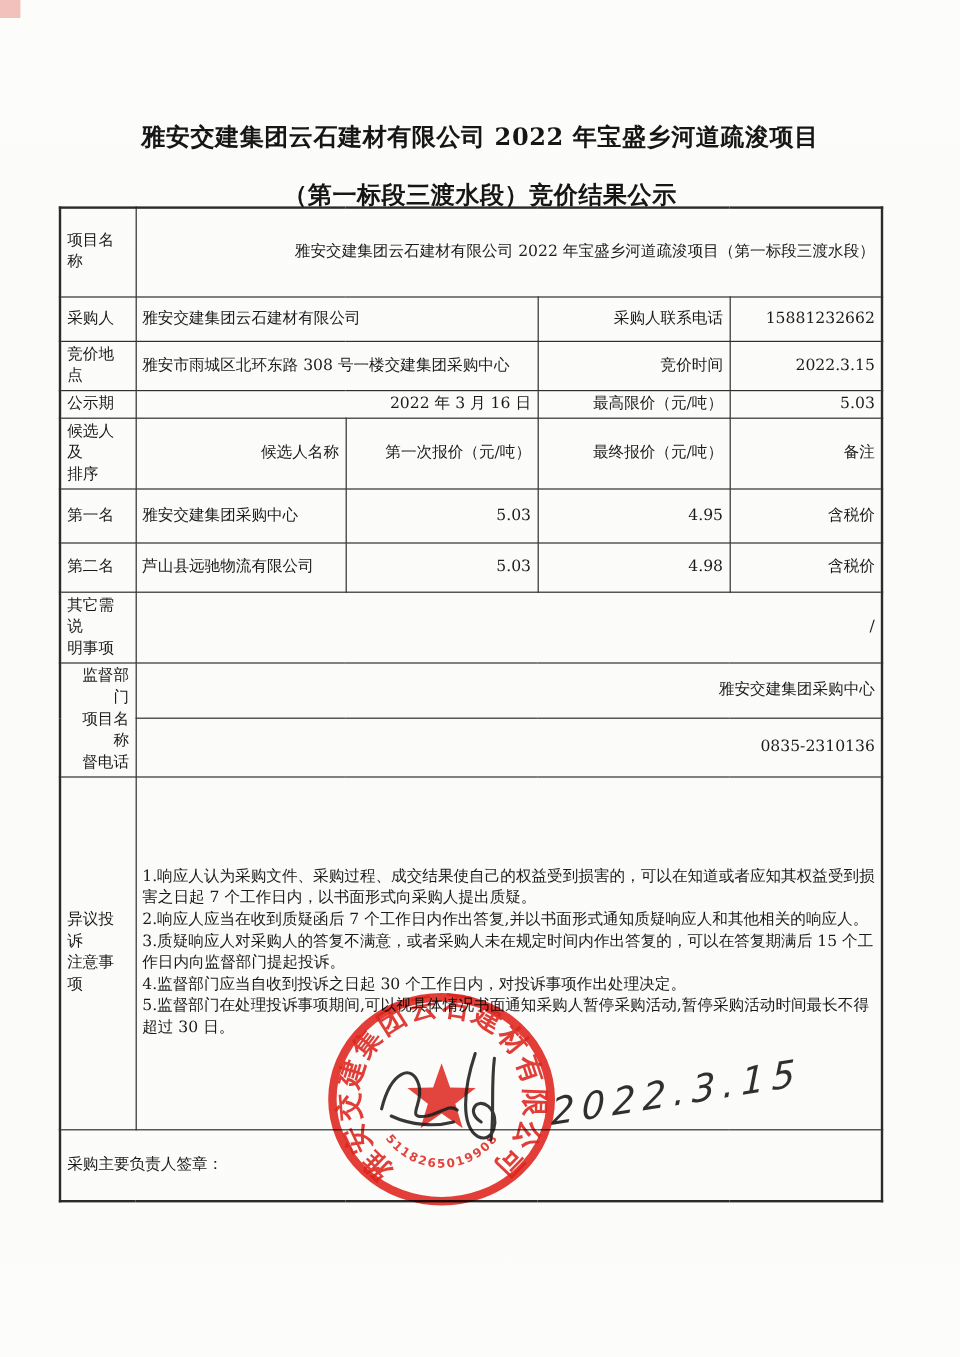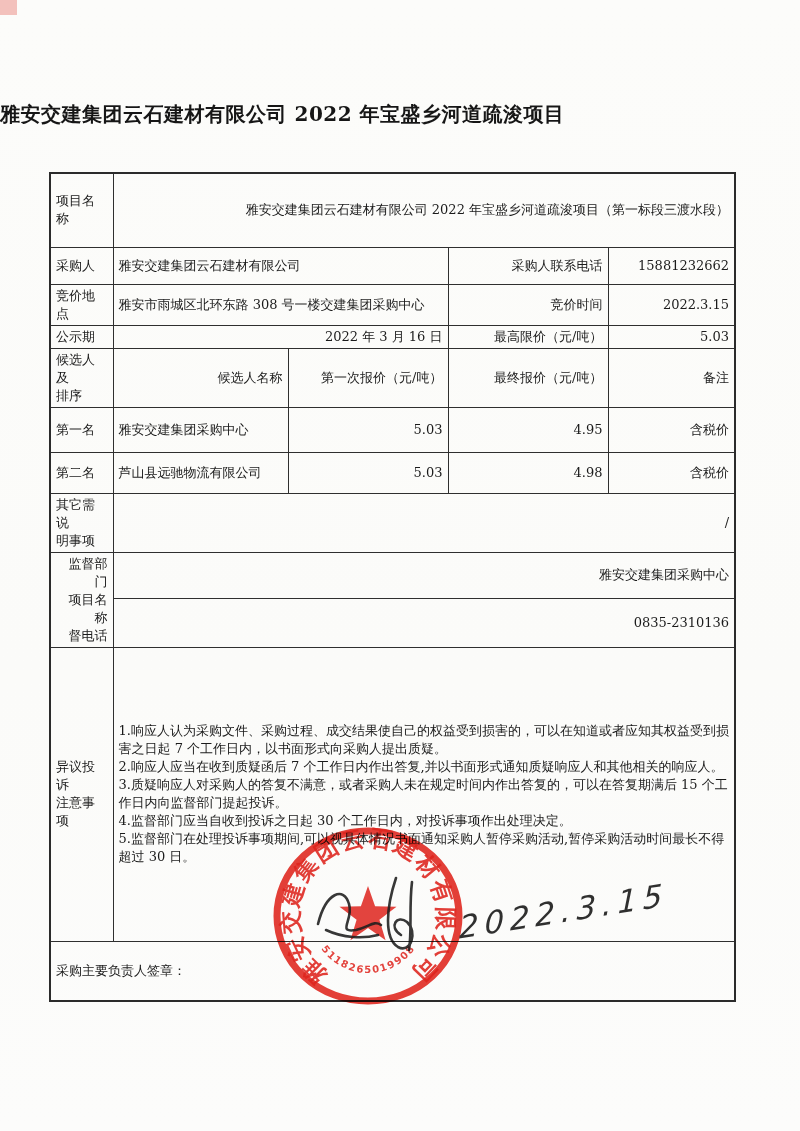--- a/index.html
+++ b/index.html
@@ -19,21 +19,21 @@
     position: absolute;
     left: 0; top: 0;
     width: 17px; height: 15px;
     background: #f0b2ad;
     opacity: .8;
   }
   .doc-title {
     position: absolute;
     top: 90px; left: 0;
     width: 100%;
-    text-align: left;
+    text-align: center;
     font-weight: bold;
     font-size: 20px;
     line-height: 48px;
     color: #161616;
     letter-spacing: .5px;
   }
   table.doc {
     position: absolute;
     left: 49px; top: 172px;
     width: 685px;
@@ -100,20 +100,21 @@
 </style>
 </head>
 <body>
 
 <div class="page">
 
   <div class="corner-mark"></div>
 
   <div class="doc-title">
     <div>雅安交建集团云石建材有限公司 2022 年宝盛乡河道疏浚项目</div>
+    <div>（第一标段三渡水段）竞价结果公示</div>
   </div>
 
   <table class="doc">
     <colgroup>
       <col style="width:63px">
         <col style="width:175px">
         <col style="width:160px">
         <col style="width:160px">
         <col style="width:127px">
     </colgroup>

